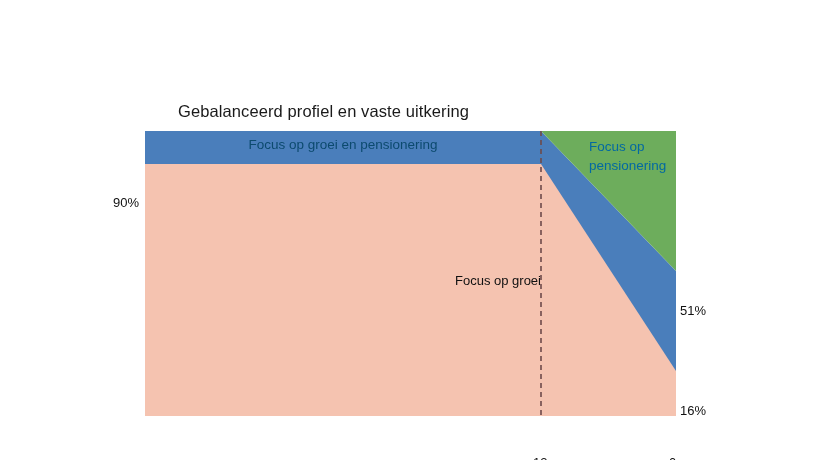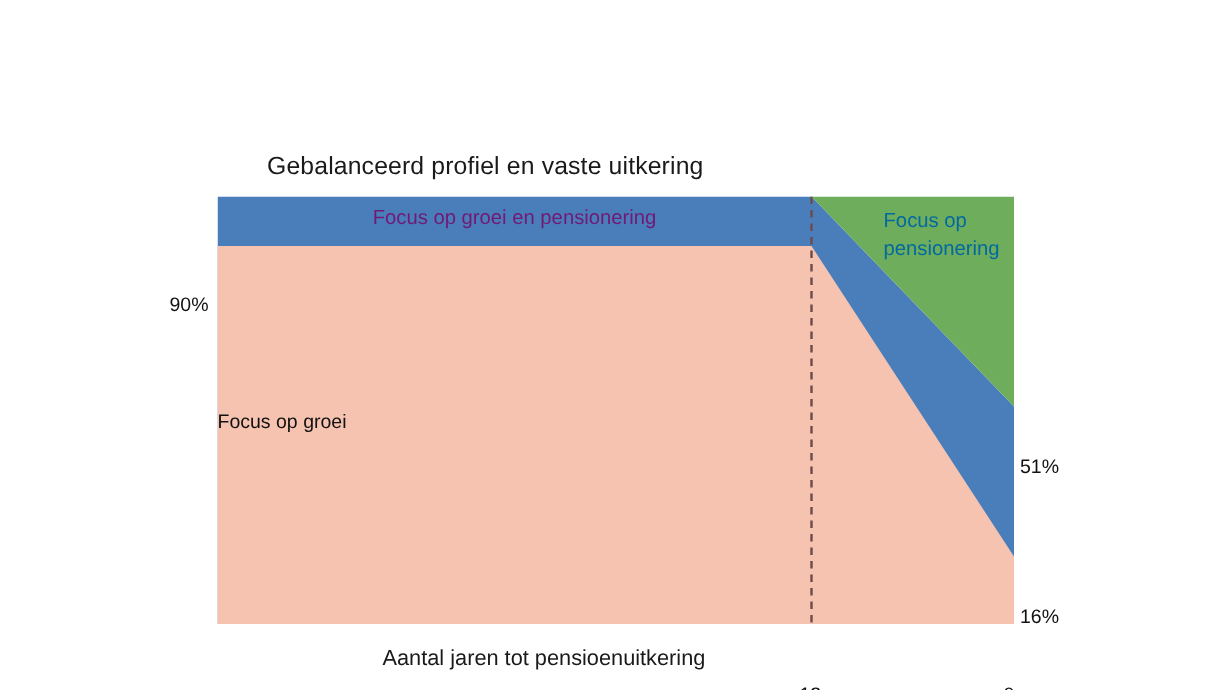--- a/index.html
+++ b/index.html
@@ -55,27 +55,27 @@
     position: absolute;
     white-space: nowrap;
     pointer-events: none;
   }
   .label-blue-band {
     left: 145px;
     top: 121px;
     width: 396px;
     text-align: center;
     font-size: 13.5px;
-    color: #701a75;
+    color: #0c4a6e;
   }
   .label-growth {
     left: 145px;
     top: 257px;
     width: 396px;
-    text-align: left;
+    text-align: right;
     font-size: 13px;
     color: #111111;
   }
   .label-green {
     left: 589px;
     top: 121px;
     font-size: 13.5px;
     line-height: 19px;
     color: #0369a1;
     text-align: left;
@@ -153,15 +153,14 @@
   <div class="axis-label lbl-90">90%</div>
 
   <div class="axis-label lbl-51">51%</div>
 
   <div class="axis-label lbl-16">16%</div>
 
   <div class="axis-label lbl-tick-12">12</div>
 
   <div class="axis-label lbl-tick-0">0</div>
 
-  <div class="x-axis-title">Aantal jaren tot pensioenuitkering</div>
 
 </div>
 
 </body></html>

